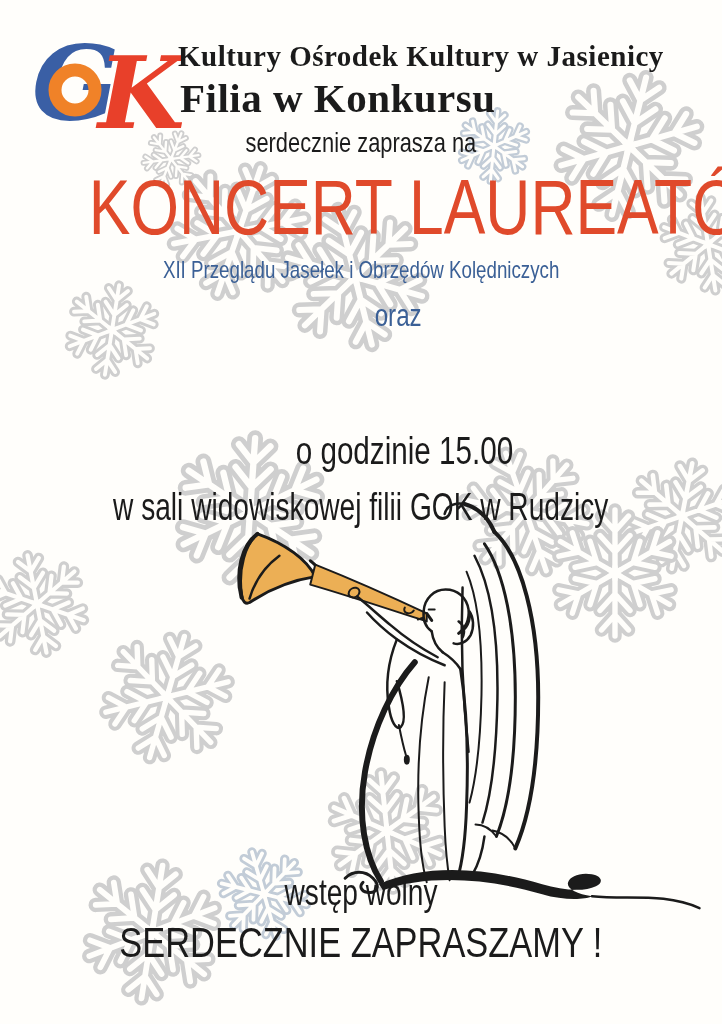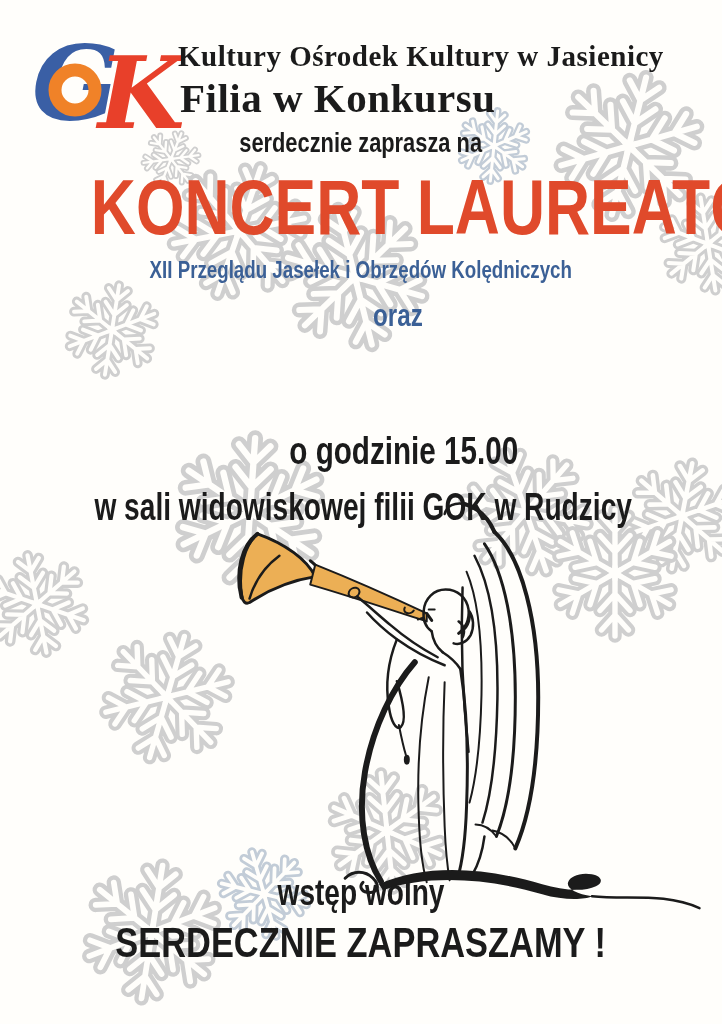--- a/index.html
+++ b/index.html
@@ -39,21 +39,21 @@
     position:absolute;left:180px;top:74px;
     font-family:"Liberation Serif", serif;font-weight:bold;
     font-size:41px;color:var(--ink);white-space:nowrap;letter-spacing:.5px;
   }
   .logo{position:absolute;left:32px;top:30px;width:150px;height:112px;}
   .logo text{font-family:"DejaVu Serif", serif;font-style:italic;font-weight:bold;}
 
   
   .stamp{
     position:absolute;left:0;width:722px;text-align:center;
-    font-weight:bold;color:var(--ink);line-height:1;white-space:nowrap;
+    font-weight:normal;color:var(--ink);line-height:1;white-space:nowrap;
   }
   .stamp > span{display:inline-block;transform:scaleX(0.78);transform-origin:center;}
   .invite  {top:129px;font-size:28px;}
   .title   {top:168px;font-size:78px;color:var(--title-red);}
   .title > span{transform:scaleX(0.80);}
   .sub1    {top:258px;font-size:24px;color:var(--text-blue);}
   .sub2    {top:300px;font-size:31px;color:var(--text-blue);padding-left:37px;}
   .sub3    {top:336px;font-size:36px;color:var(--text-blue);}
   .dateln  {top:388px;font-size:38px;}
   .dateln > span{transform:scaleX(0.74);}

